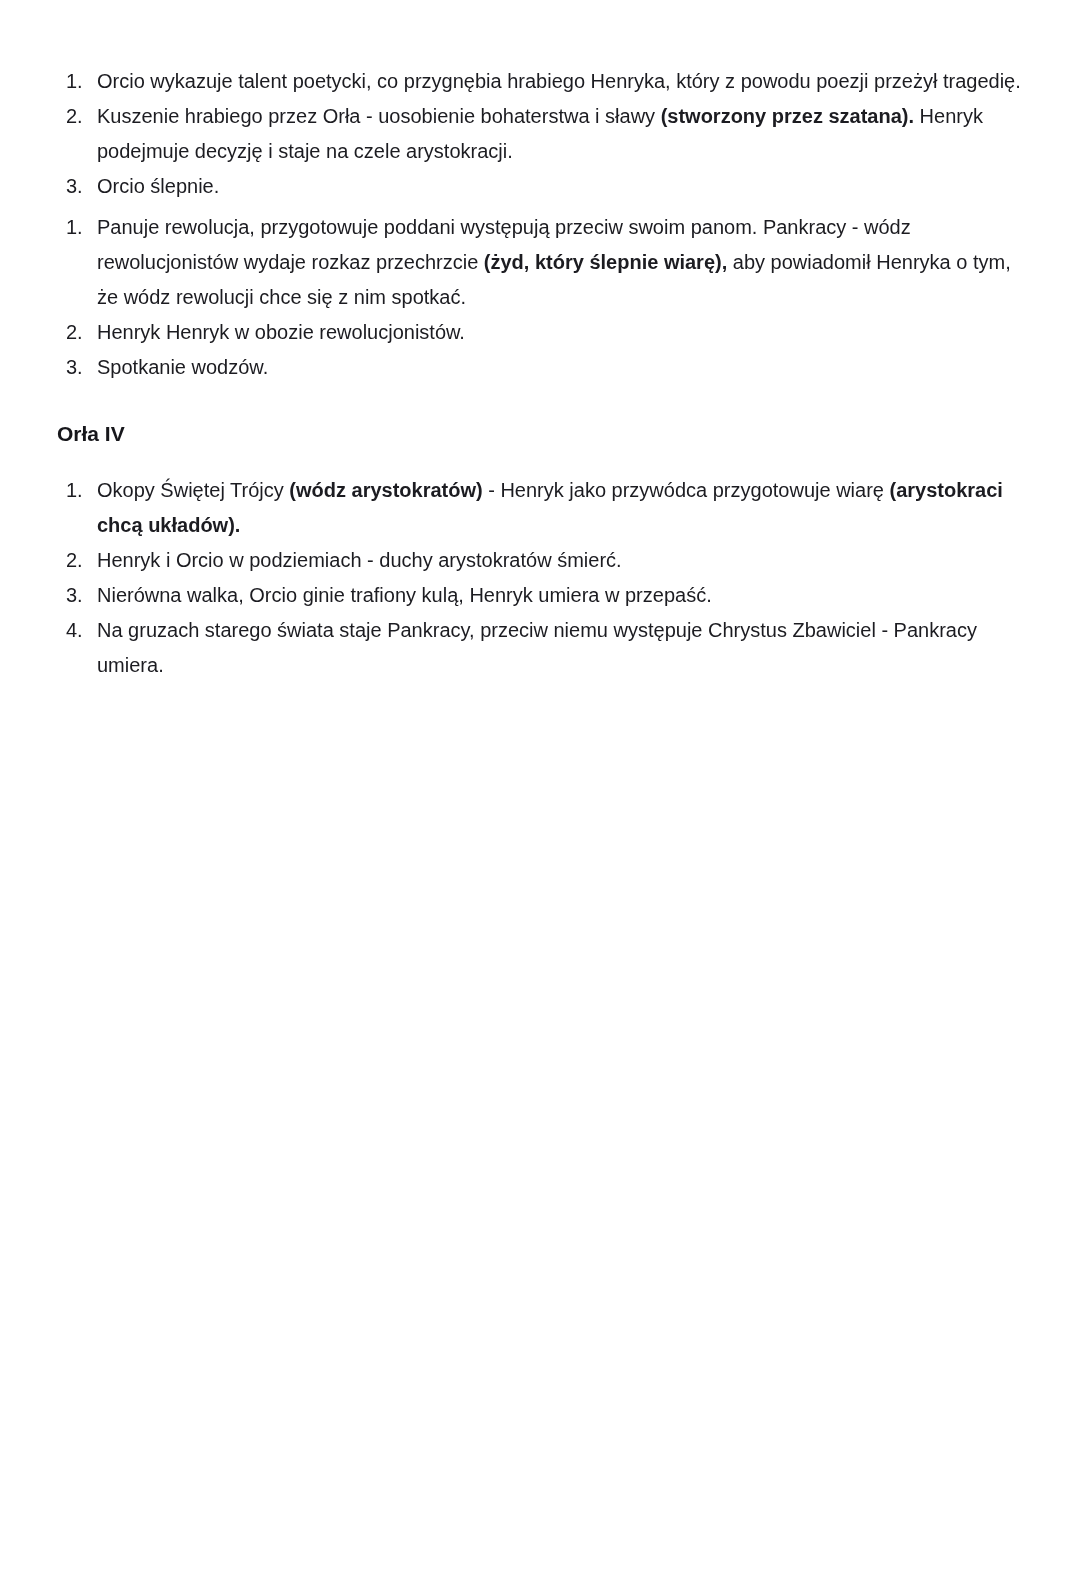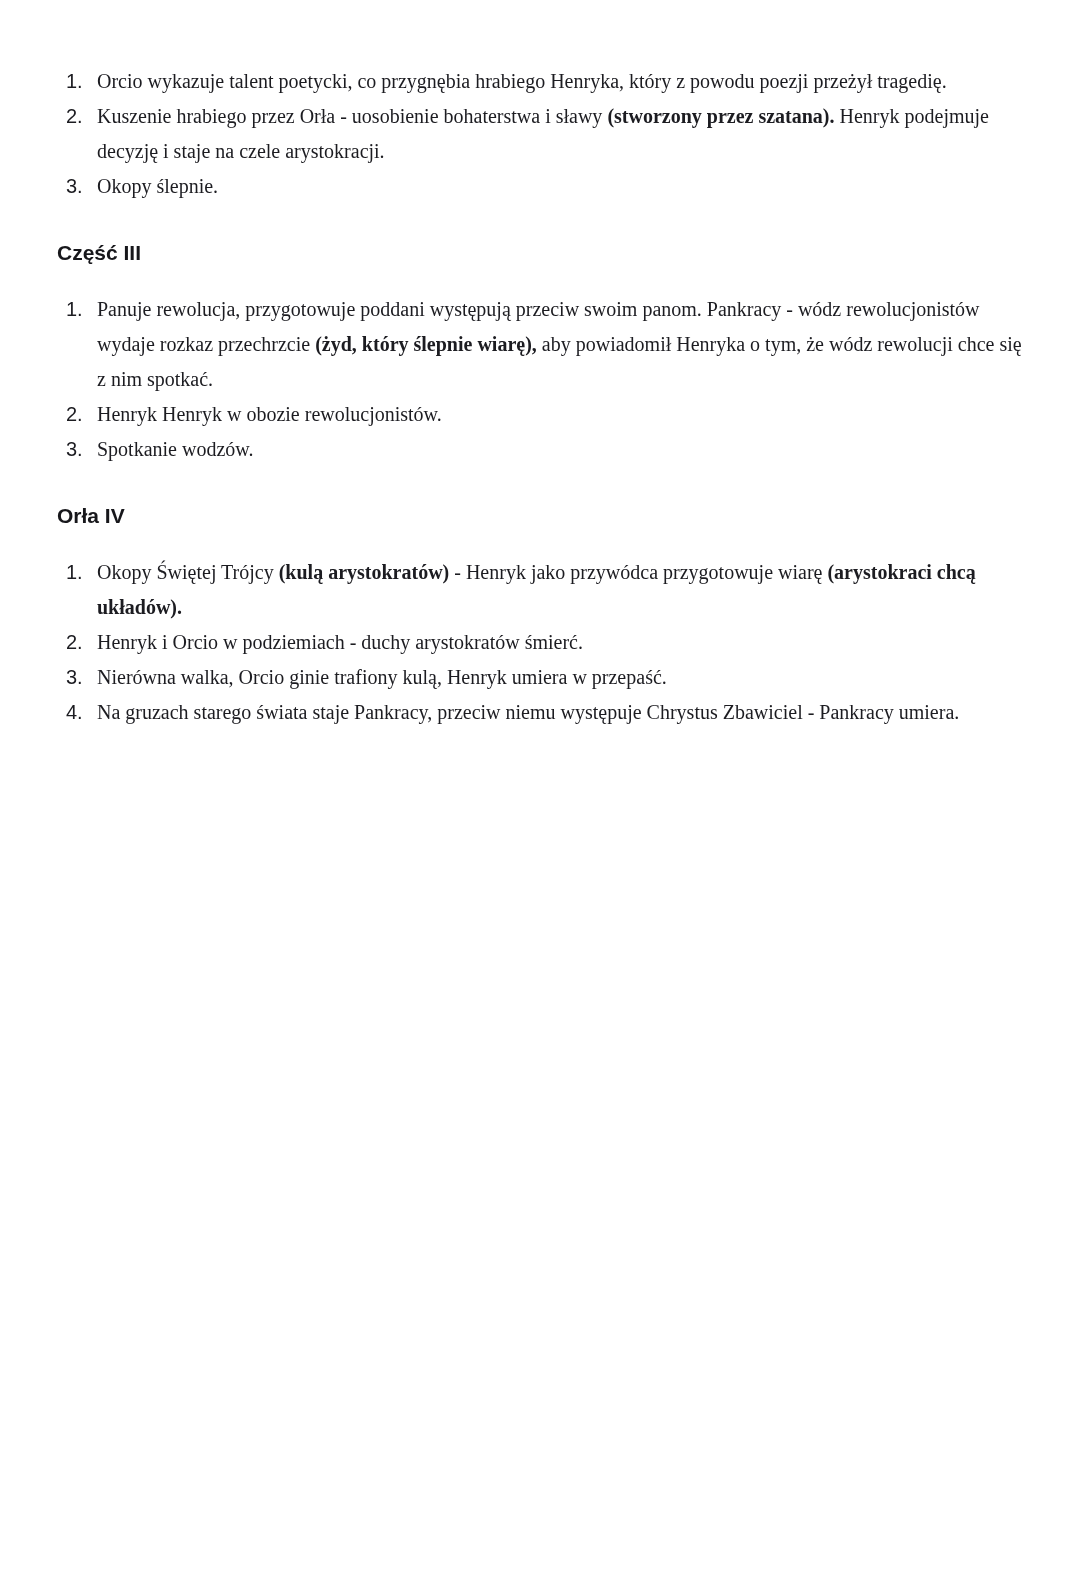--- a/index.html
+++ b/index.html
@@ -38,64 +38,62 @@
     padding-left: 9px;
   }
   .item-number {
     flex: 0 0 31px;
     width: 31px;
     box-sizing: border-box;
     text-align: left;
   }
   .item-text {
     flex: 1 1 auto;
-    font-family: Liberation Serif, serif;
   }
   .seg { font-weight: 400; }
   .seg.bold { font-weight: 700; }
 </style>
 </head>
 <body>
 
 <main class="page">
   <div>
       <ol class="item-list">
         <li class="list-item">
           <span class="item-number">1.</span>
           <span class="item-text"><span class="seg">Orcio wykazuje talent poetycki, co przygnębia hrabiego Henryka, który z powodu poezji przeżył tragedię.</span></span>
         </li>
         <li class="list-item">
           <span class="item-number">2.</span>
           <span class="item-text"><span class="seg">Kuszenie hrabiego przez Orła - uosobienie bohaterstwa i sławy </span><span class="seg bold">(stworzony przez szatana).</span><span class="seg"> Henryk podejmuje decyzję i staje na czele arystokracji.</span></span>
         </li>
         <li class="list-item">
           <span class="item-number">3.</span>
-          <span class="item-text"><span class="seg">Okopy ślepnie.</span></span>
+          <span class="item-text"><span class="seg">Orcio ślepnie.</span></span>
         </li>
       </ol>
-      <h2 class="section-heading">Część III</h2>
       <ol class="item-list">
         <li class="list-item">
           <span class="item-number">1.</span>
           <span class="item-text"><span class="seg">Panuje rewolucja, przygotowuje poddani występują przeciw swoim panom. Pankracy - wódz rewolucjonistów wydaje rozkaz przechrzcie </span><span class="seg bold">(żyd, który ślepnie wiarę),</span><span class="seg"> aby powiadomił Henryka o tym, że wódz rewolucji chce się z nim spotkać.</span></span>
         </li>
         <li class="list-item">
           <span class="item-number">2.</span>
           <span class="item-text"><span class="seg">Henryk Henryk w obozie rewolucjonistów.</span></span>
         </li>
         <li class="list-item">
           <span class="item-number">3.</span>
           <span class="item-text"><span class="seg">Spotkanie wodzów.</span></span>
         </li>
       </ol>
       <h2 class="section-heading">Orła IV</h2>
       <ol class="item-list">
         <li class="list-item">
           <span class="item-number">1.</span>
-          <span class="item-text"><span class="seg">Okopy Świętej Trójcy </span><span class="seg bold">(kulą arystokratów)</span><span class="seg"> - Henryk jako przywódca przygotowuje wiarę </span><span class="seg bold">(arystokraci chcą układów).</span></span>
+          <span class="item-text"><span class="seg">Okopy Świętej Trójcy </span><span class="seg bold">(wódz arystokratów)</span><span class="seg"> - Henryk jako przywódca przygotowuje wiarę </span><span class="seg bold">(arystokraci chcą układów).</span></span>
         </li>
         <li class="list-item">
           <span class="item-number">2.</span>
           <span class="item-text"><span class="seg">Henryk i Orcio w podziemiach - duchy arystokratów śmierć.</span></span>
         </li>
         <li class="list-item">
           <span class="item-number">3.</span>
           <span class="item-text"><span class="seg">Nierówna walka, Orcio ginie trafiony kulą, Henryk umiera w przepaść.</span></span>
         </li>
         <li class="list-item">

